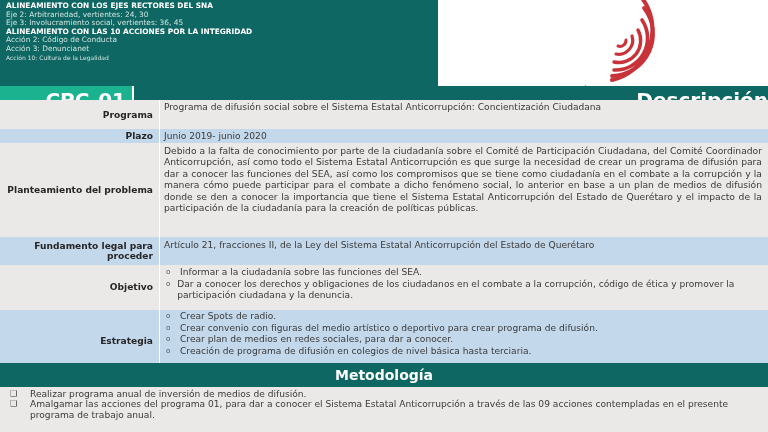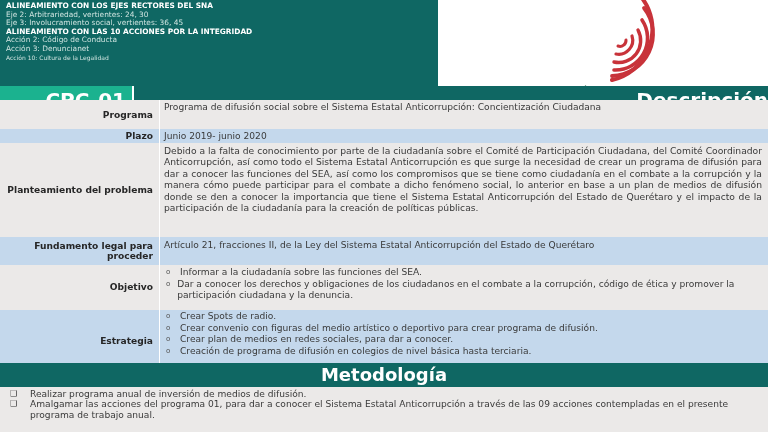--- a/index.html
+++ b/index.html
@@ -37,21 +37,21 @@
     box-sizing:border-box; display:flex; align-items:center; justify-content:flex-end;
     border-right:1px solid #ffffff;
   }
   .row .val { flex:1; padding-left:4px; padding-right:6px; box-sizing:border-box; }
   .grey { background:#ebe9e8; }
   .blue { background:#c4d8ec; }
   .bul { display:flex; }
   .bul .b { width:20px; padding-left:6px; box-sizing:border-box; font-size:7px; color:#555; }
   .metod-bar {
     position:absolute; left:0; top:363px; width:768px; height:24px; background:#0f6763;
-    color:#fff; font-weight:bold; font-size:18px; text-align:center; line-height:24px;
+    color:#fff; font-weight:bold; font-size:14px; text-align:center; line-height:24px;
   }
   .metod {
     position:absolute; left:0; top:387px; width:768px; height:45px; background:#ebe9e8;
     font-size:9.1px; line-height:10.3px; padding-top:2px; box-sizing:border-box;
   }
   .metod .item { display:flex; padding-left:10px; }
   .metod .sq { width:20px; font-size:8px; color:#333; }
 </style>
 </head>
 <body>

